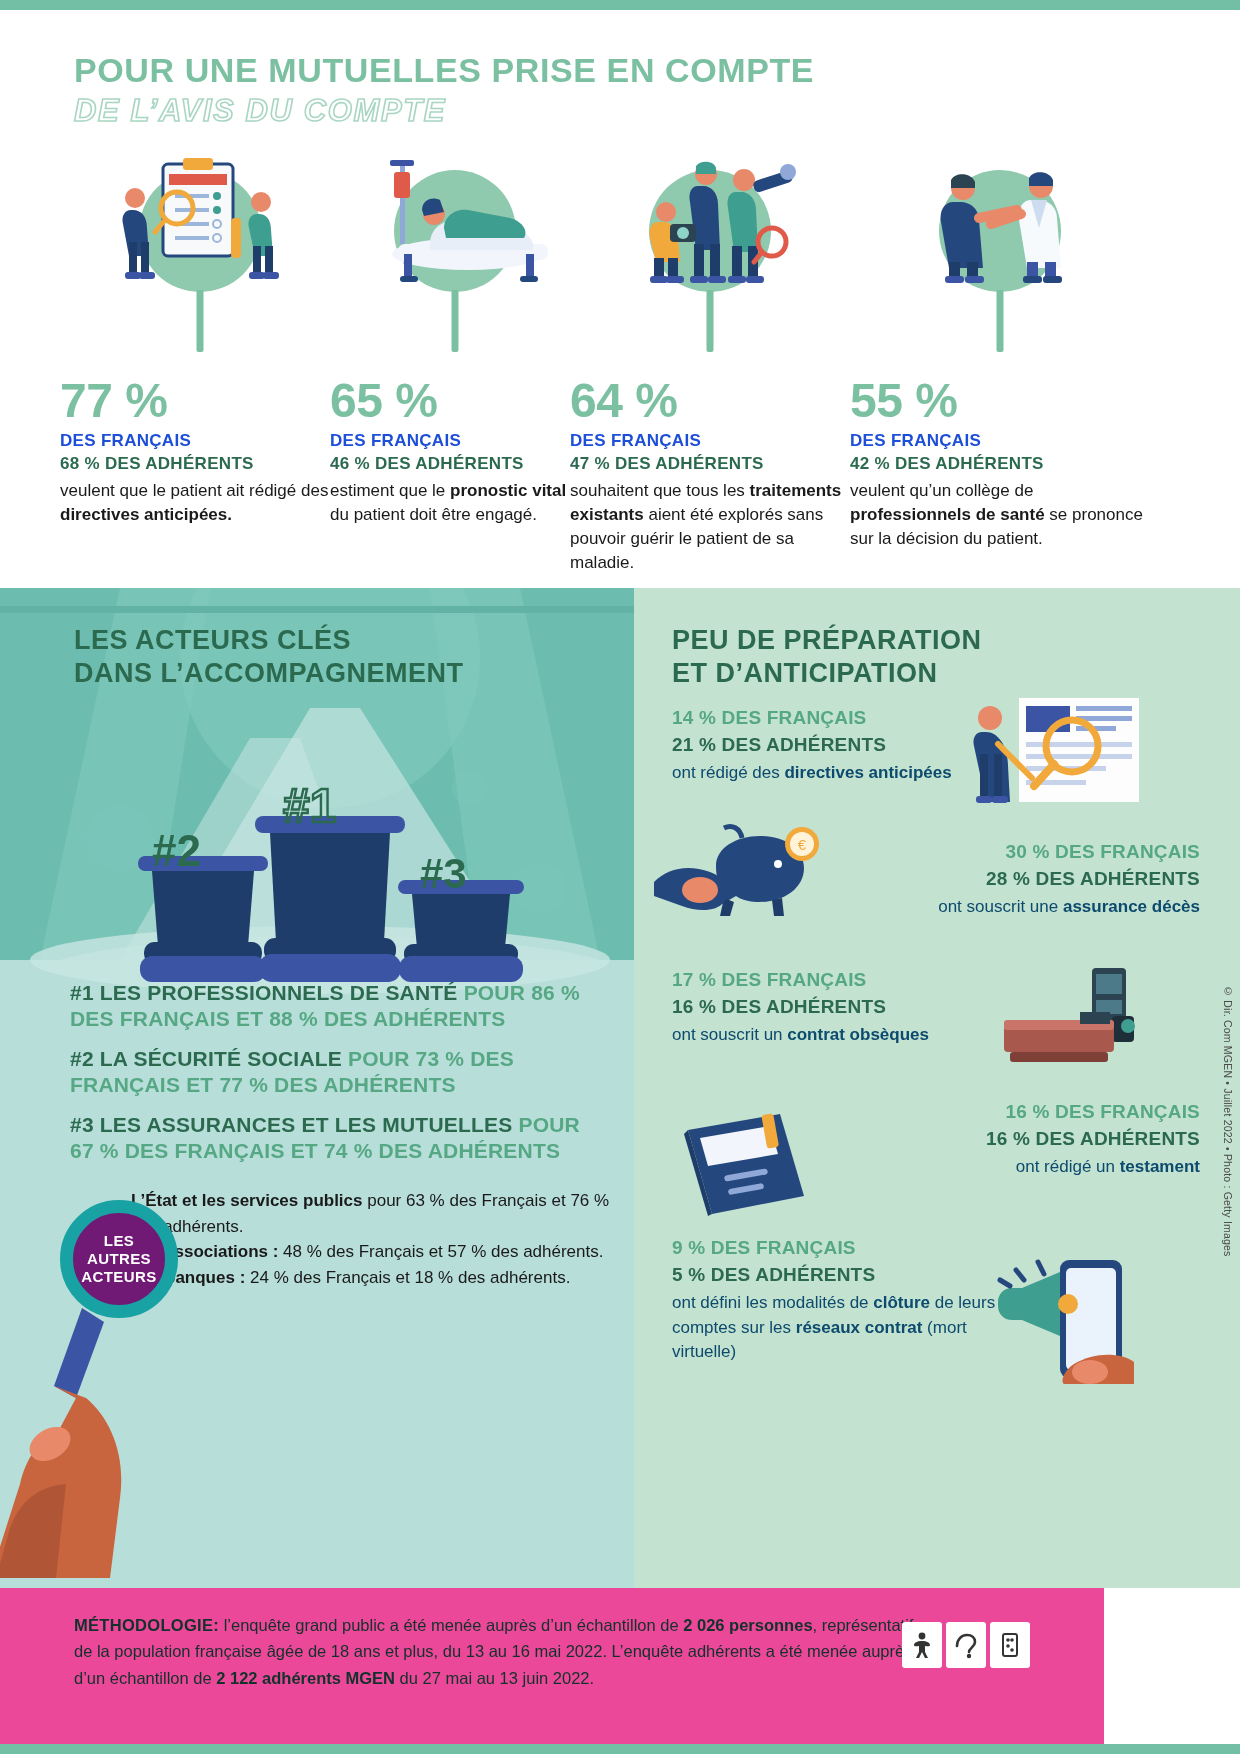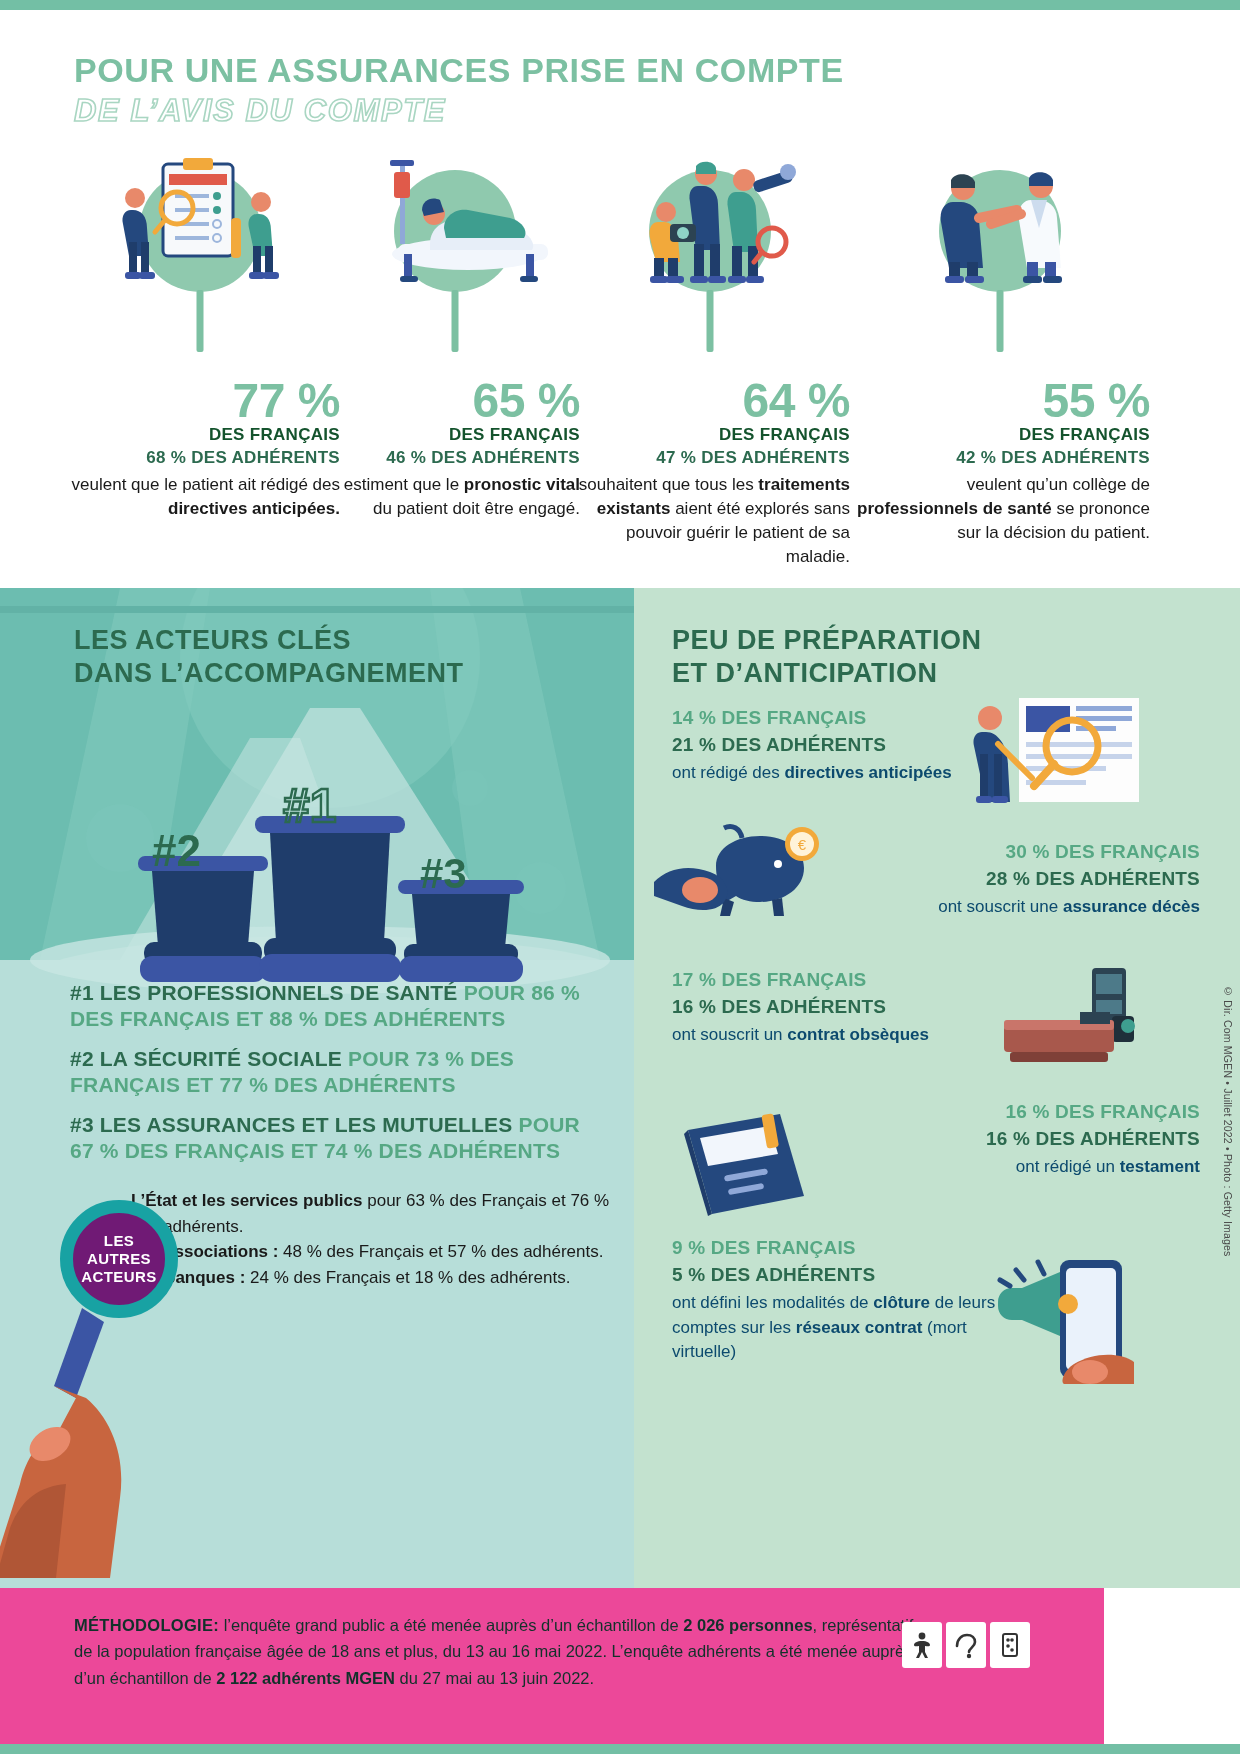--- a/index.html
+++ b/index.html
@@ -24,37 +24,37 @@
   .title-sub {
     font-size: 31px; font-weight: bold; letter-spacing: 1.6px;
     color: transparent; line-height: 1.2; white-space: nowrap;
     -webkit-text-stroke: 1.6px #a9d6c2;
     font-style: italic;
     margin-top: 3px;
   }
 
   
   .topstats { position: absolute; left: 0; top: 150px; width: 1240px; height: 430px; }
-  .tstat { position: absolute; top: 0; text-align: right; }
+  .tstat { position: absolute; top: 0; text-align: left; }
   .tstat .art { position: relative; width: 100%; height: 145px; }
   .circ {
     position: absolute; left: 50%; top: 20px; transform: translateX(-50%);
     width: 122px; height: 122px; border-radius: 50%; background: #8fc9ae;
   }
   .pin {
     position: absolute; left: 50%; top: 140px; transform: translateX(-50%);
     width: 7px; height: 62px; background: #7cc0a2; border-radius: 2px;
   }
   .tstat .pct {
     margin-top: 82px; font-size: 48px; font-weight: bold; color: #7cc0a2;
     letter-spacing: -0.5px; line-height: 1;
   }
   .tstat .fr {
-    font-size: 17px; font-weight: bold; color: #14532d; letter-spacing: 0.3px;
-    margin-top: 0;
+    font-size: 17px; font-weight: bold; color: #1d4ed8; letter-spacing: 0.3px;
+    margin-top: 6px;
   }
   .tstat .adh {
     font-size: 17px; font-weight: bold; color: #2c6a4f; letter-spacing: 0.3px;
     margin-top: 3px;
   }
   .tstat .desc {
     font-size: 17px; color: #1a1a1a; line-height: 1.42; margin-top: 5px;
   }
   .tstat .desc b { font-weight: bold; }
 
@@ -134,21 +134,21 @@
   }
 </style>
 </head>
 <body>
 
 <div class="page">
 
   <div class="strip-top"></div>
 
   <div class="title-wrap">
-    <div class="title-main">POUR UNE ASSURANCES PRISE EN COMPTE</div>
+    <div class="title-main">POUR UNE MUTUELLES PRISE EN COMPTE</div>
     <div class="title-sub">DE L’AVIS DU COMPTE</div>
   </div>
 
   <div class="topstats" id="topstats">
       <div class="tstat" style="left: 60px; width: 280px;">
         <div class="art">
           <div class="circ"></div>
           <svg width="190" height="130" viewBox="0 0 190 130">
      <rect x="58" y="6" width="70" height="92" rx="5" fill="#f7f9fb" stroke="#24487e" stroke-width="3"></rect>
      <rect x="78" y="0" width="30" height="12" rx="3" fill="#f2a93b"></rect>

